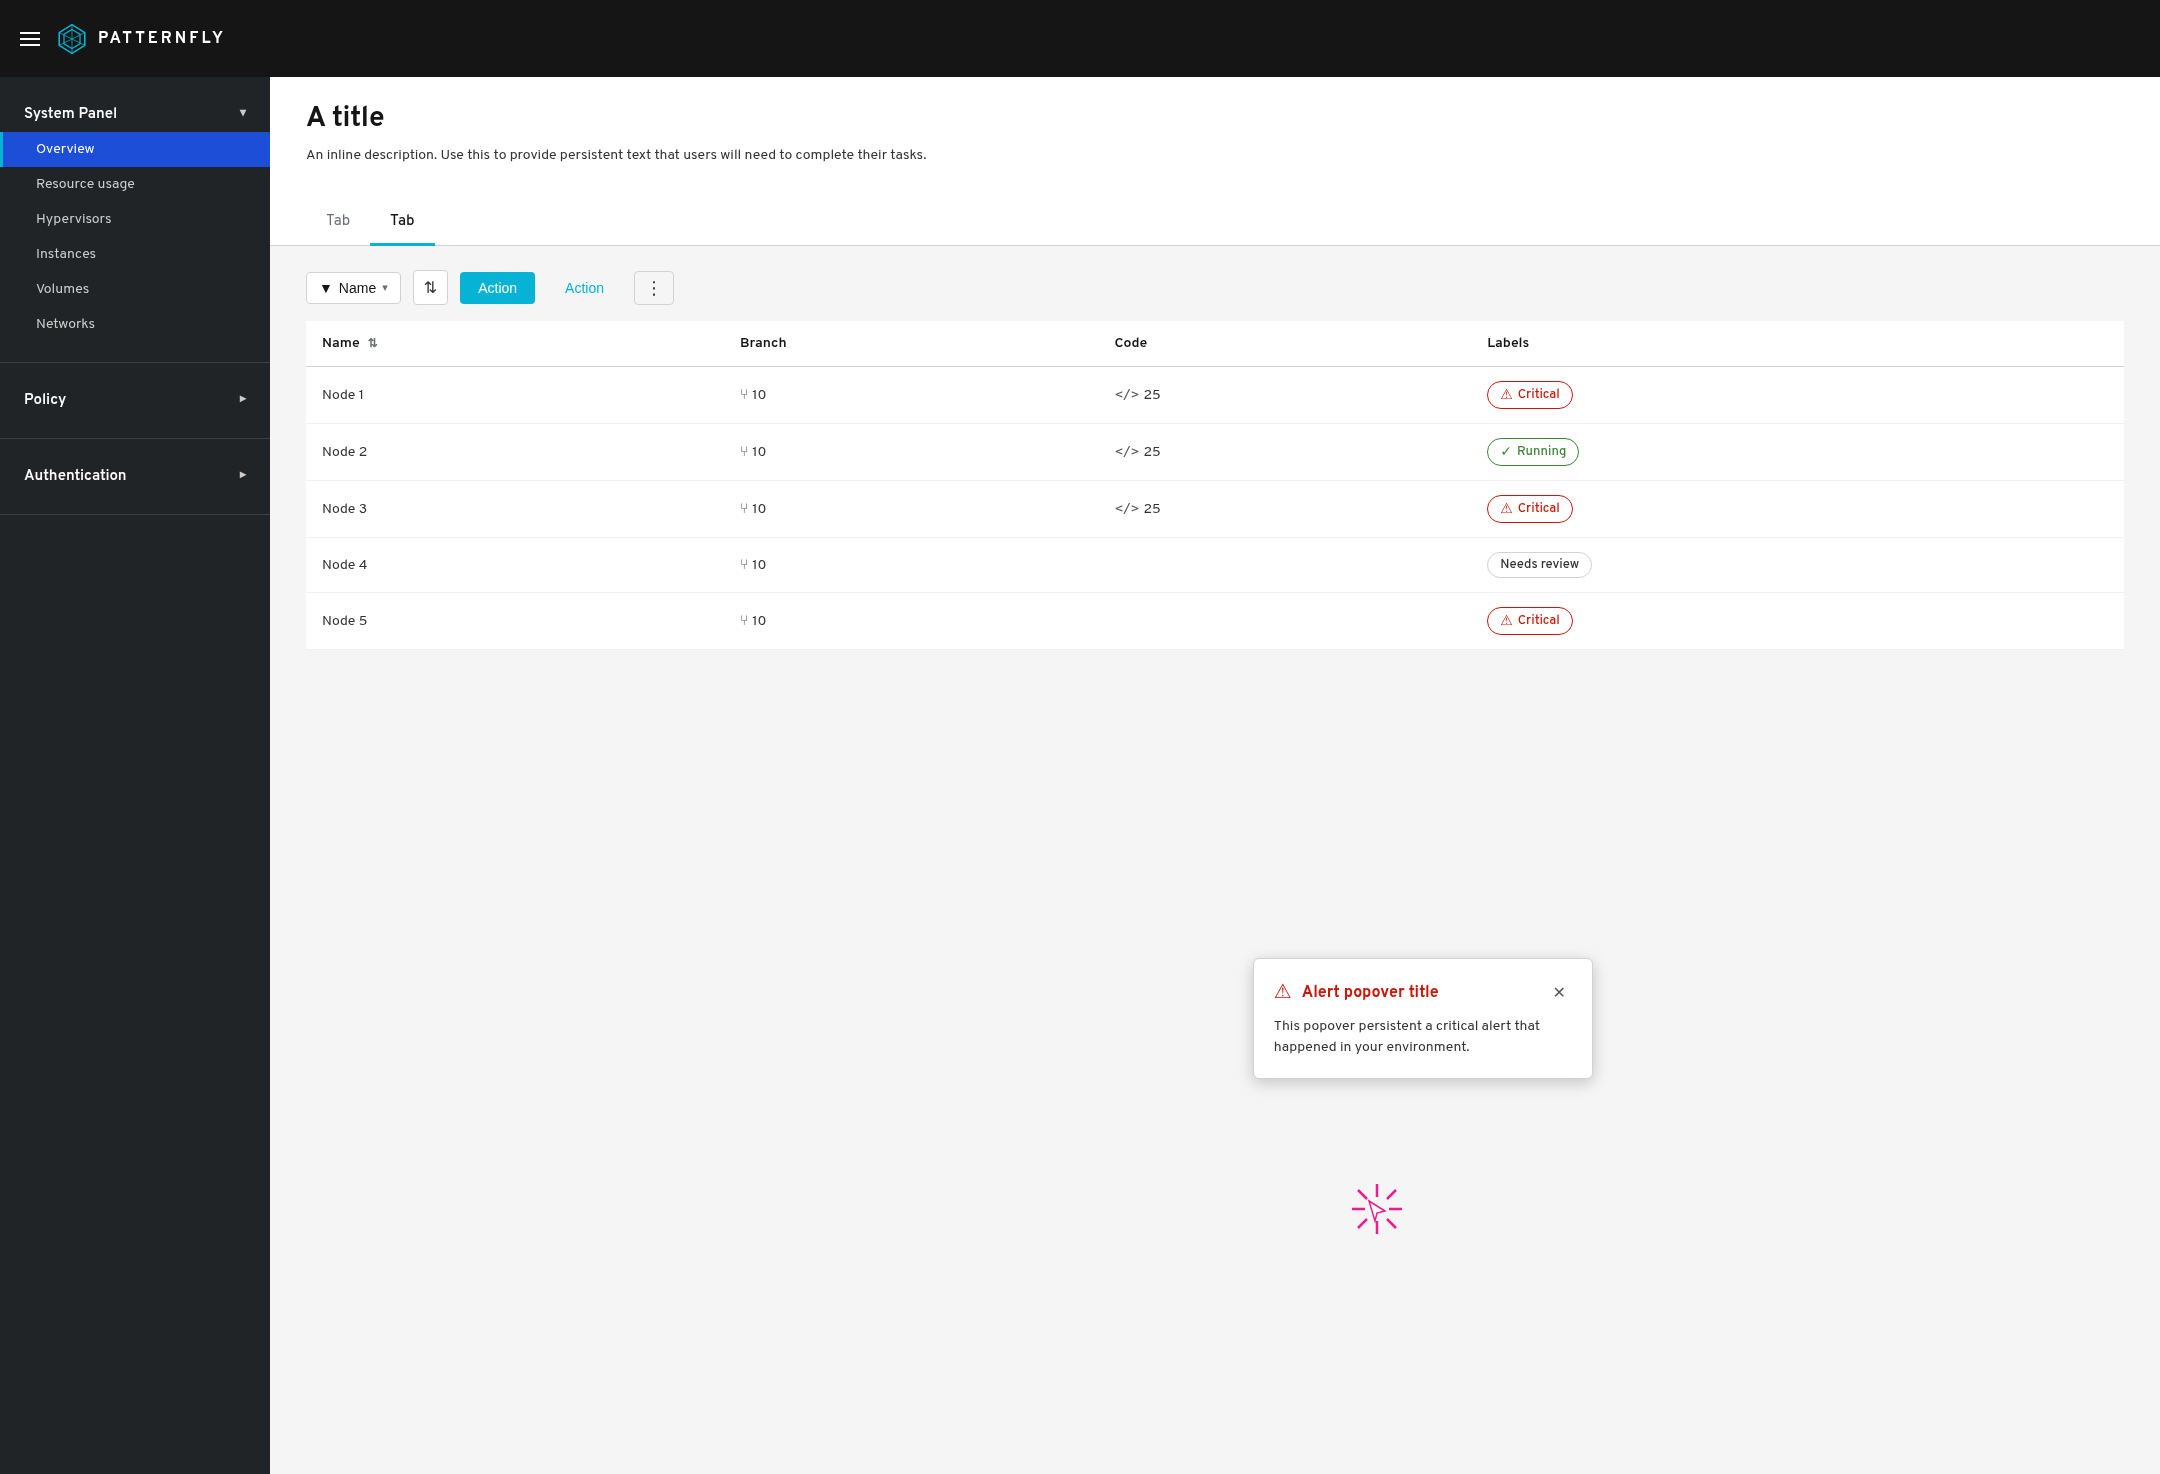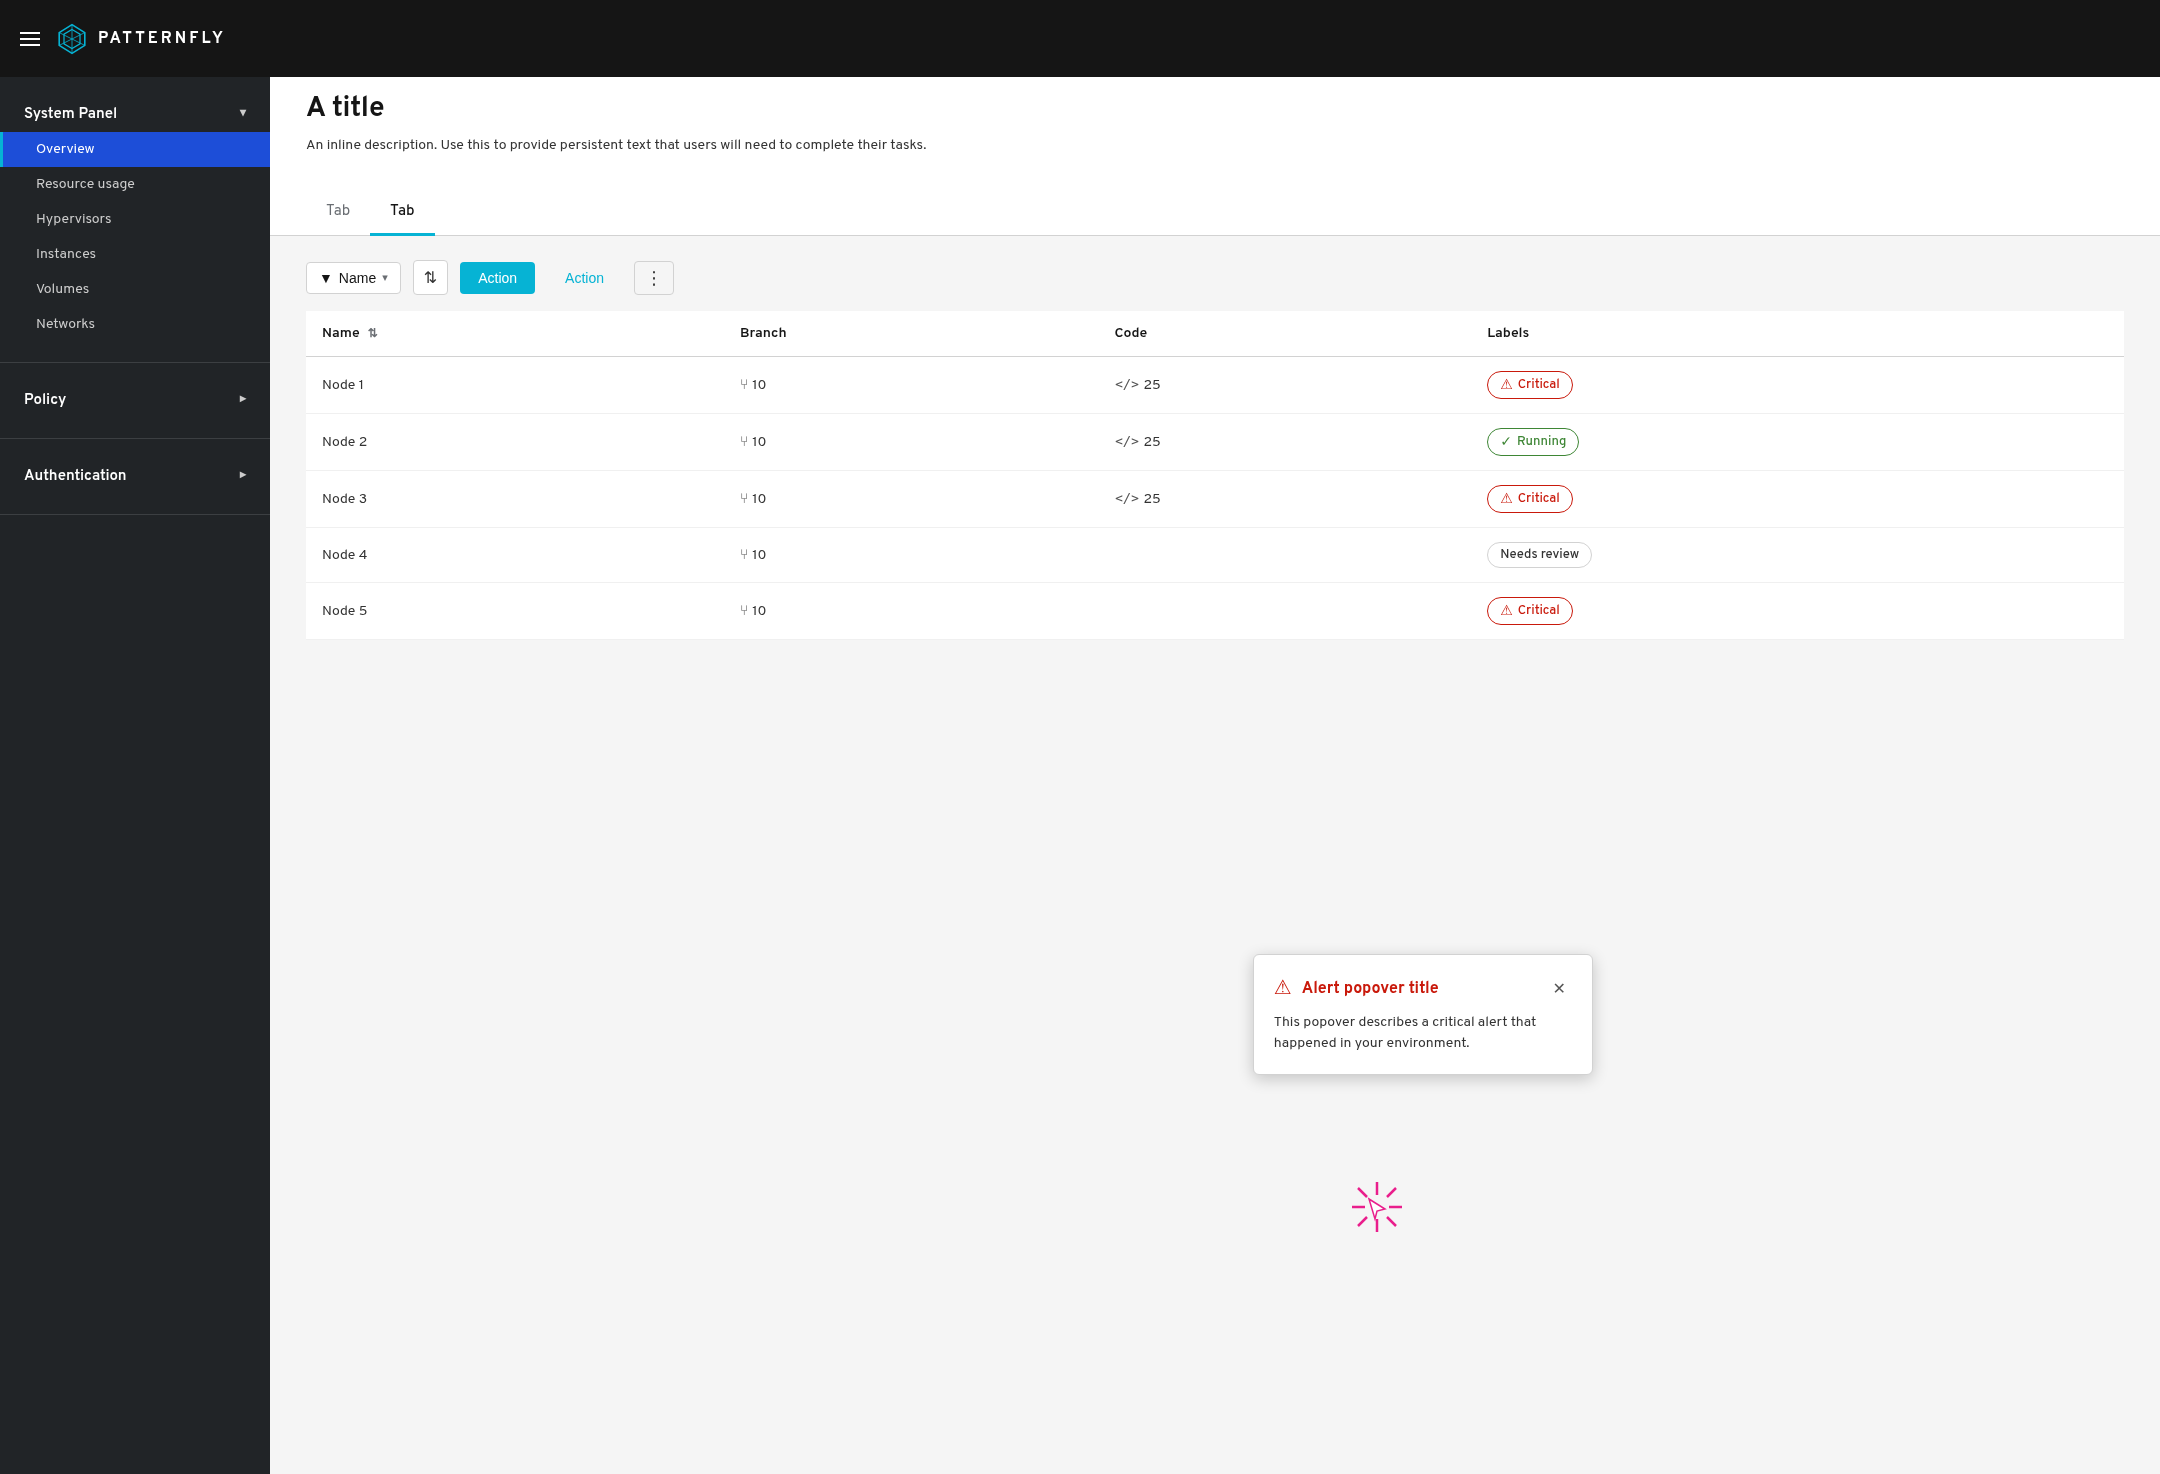--- a/index.html
+++ b/index.html
@@ -62,21 +62,21 @@
     }
 
     
     .main-content {
       flex: 1;
       background: #fff;
       overflow-y: auto;
       display: flex;
       flex-direction: column;
     }
-    .page-header { padding: 14px 36px 16px; background: #fff; }
+    .page-header { padding: 24px 36px 16px; background: #fff; }
     .page-title { font-size: 28px; font-weight: 700; color: #151515; margin-bottom: 10px; }
     .page-desc { font-size: 14px; color: #333; margin-bottom: 20px; max-width: 900px; }
 
     
     .tabs { display: flex; border-bottom: 1px solid #d2d2d2; padding: 0 36px; }
     .tab {
       padding: 12px 20px;
       font-size: 15px;
       color: #6a6e73;
       cursor: pointer;
@@ -407,21 +407,21 @@
 
       <div class="popover-overlay">
         <div class="popover">
           <div class="popover-header">
             <div class="popover-title-area">
               <span class="popover-alert-icon">⚠</span>
               <span class="popover-title">Alert popover title</span>
             </div>
             <button class="popover-close">✕</button>
           </div>
-          <div class="popover-body">This popover describes a critical alert that happened in your environment.</div>
+          <div class="popover-body">This popover persistent a critical alert that happened in your environment.</div>
         </div>
 
         <div class="cursor-indicator">
           <svg class="cursor-svg" viewBox="0 0 60 60">
 
             <line x1="30" y1="5" x2="30" y2="18" stroke="#e91e8c" stroke-width="2.5"></line>
             <line x1="30" y1="42" x2="30" y2="55" stroke="#e91e8c" stroke-width="2.5"></line>
             <line x1="5" y1="30" x2="18" y2="30" stroke="#e91e8c" stroke-width="2.5"></line>
             <line x1="42" y1="30" x2="55" y2="30" stroke="#e91e8c" stroke-width="2.5"></line>
             <line x1="11" y1="11" x2="20" y2="20" stroke="#e91e8c" stroke-width="2.5"></line>

